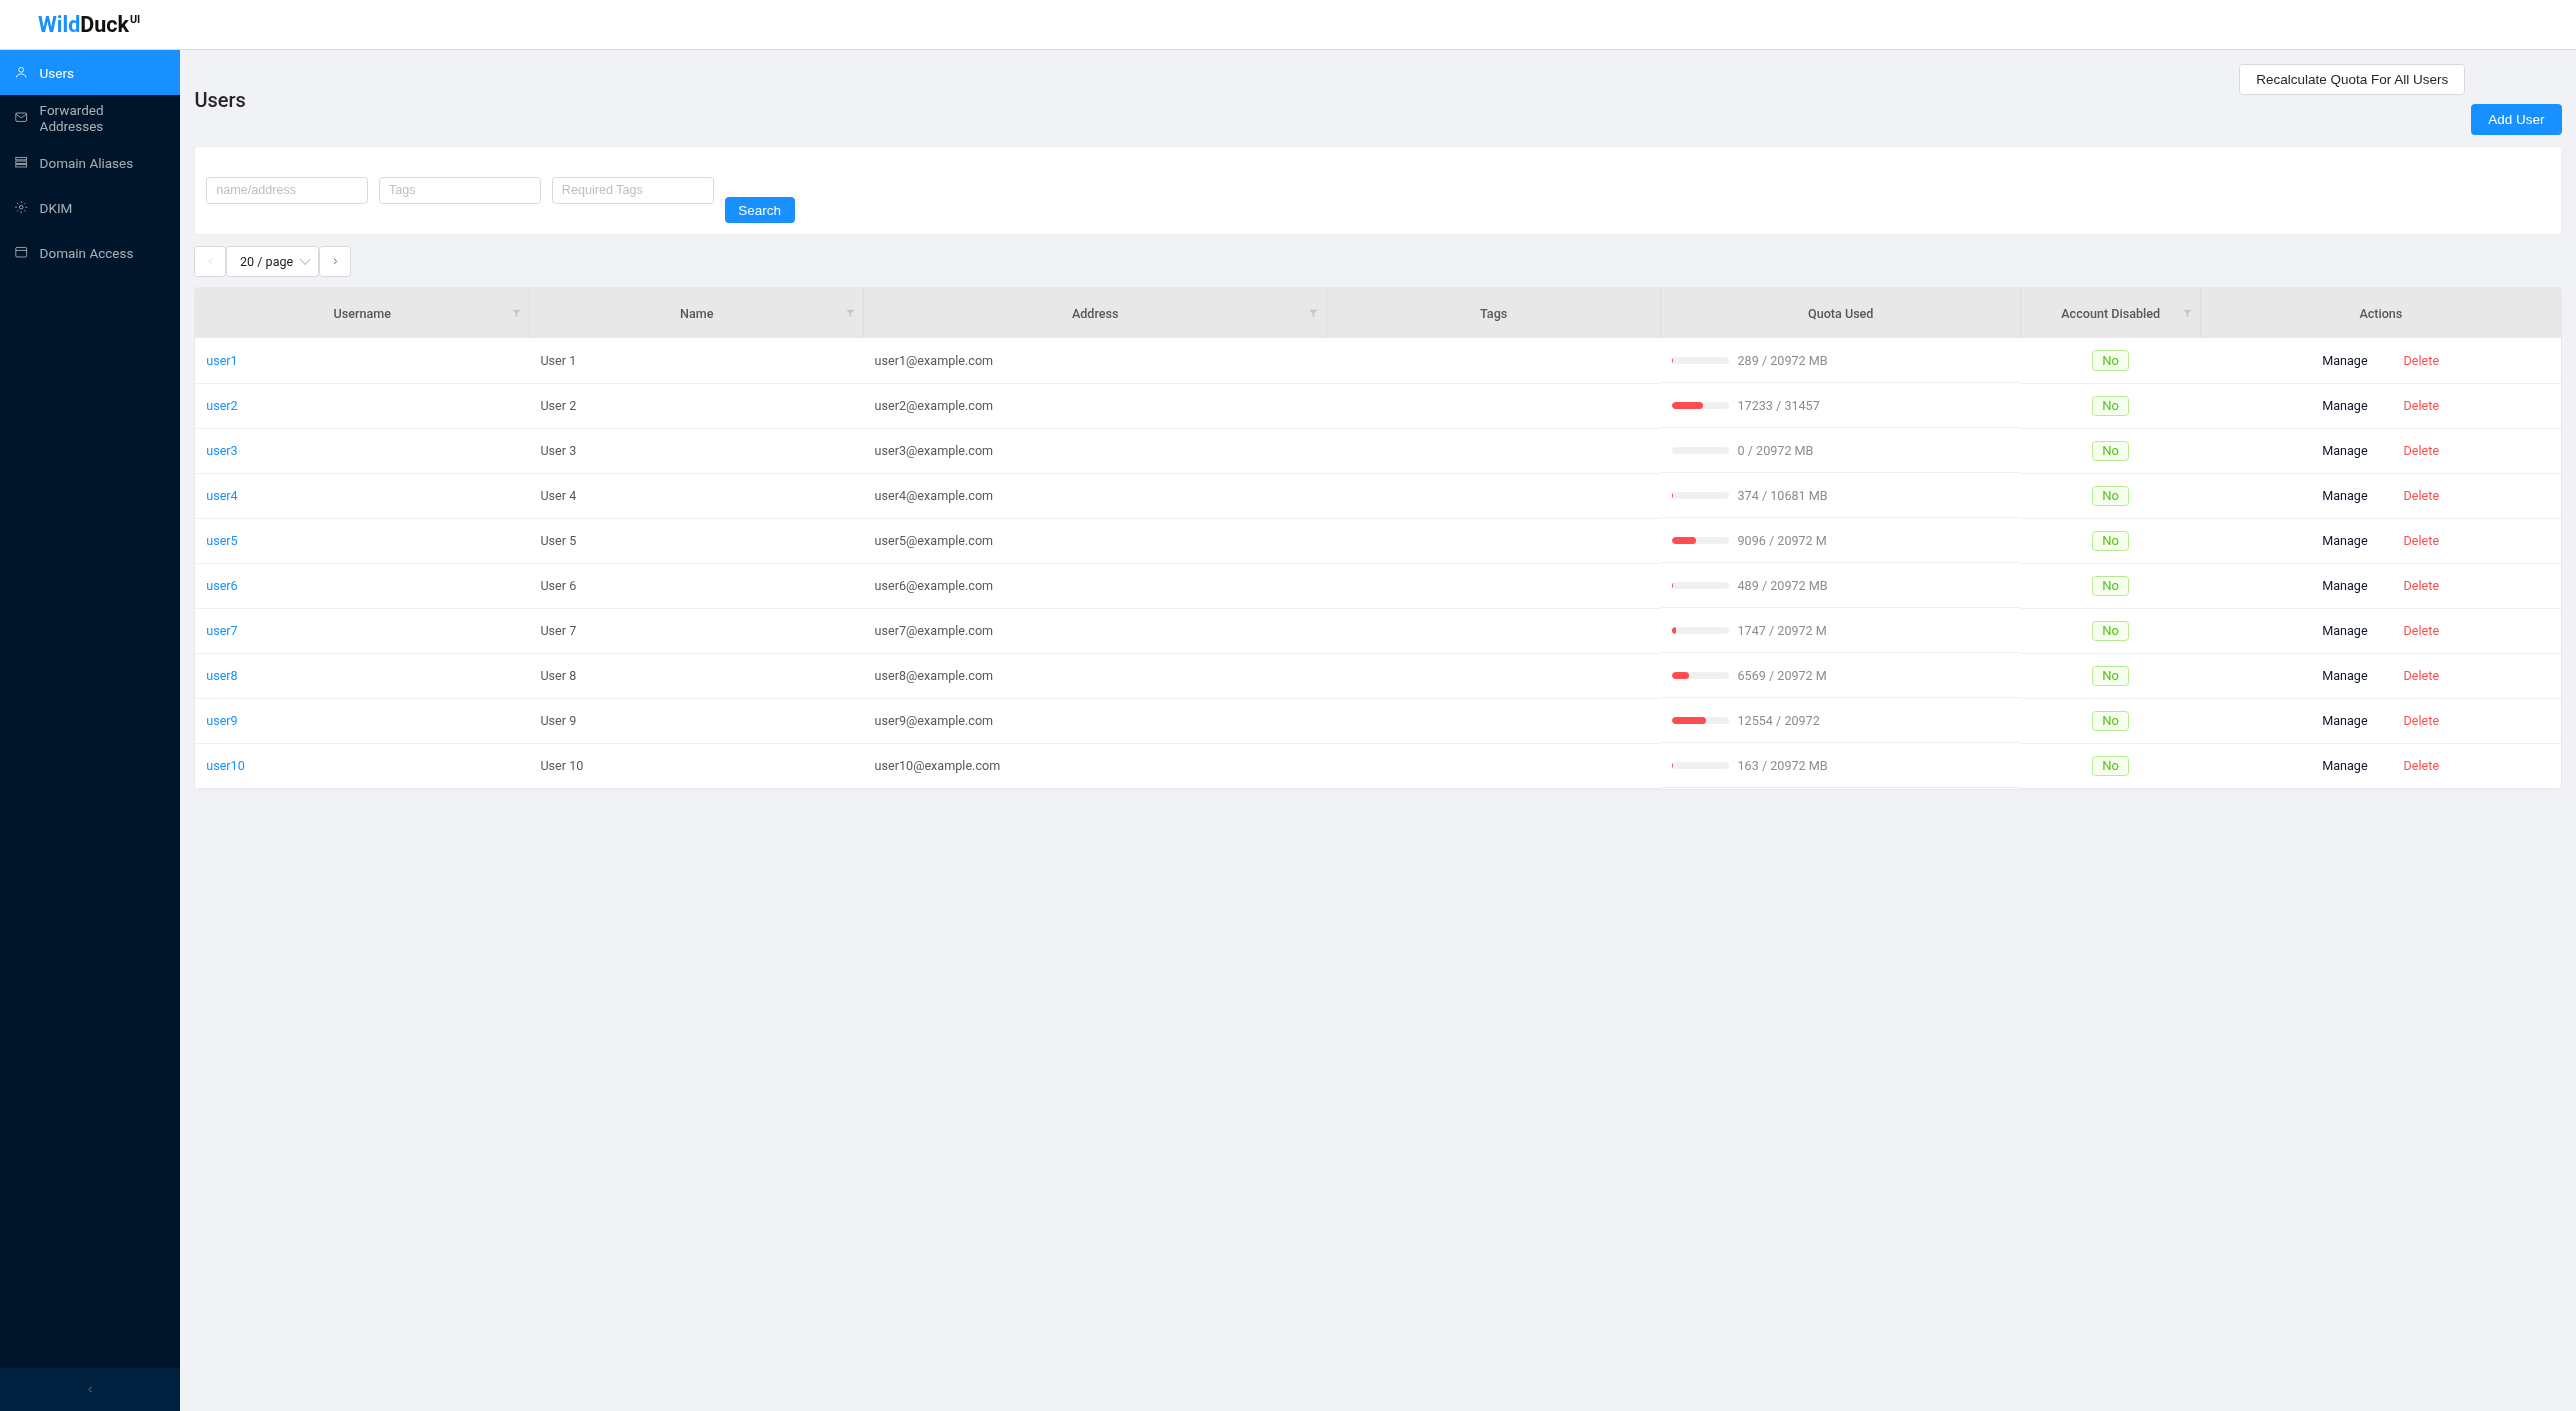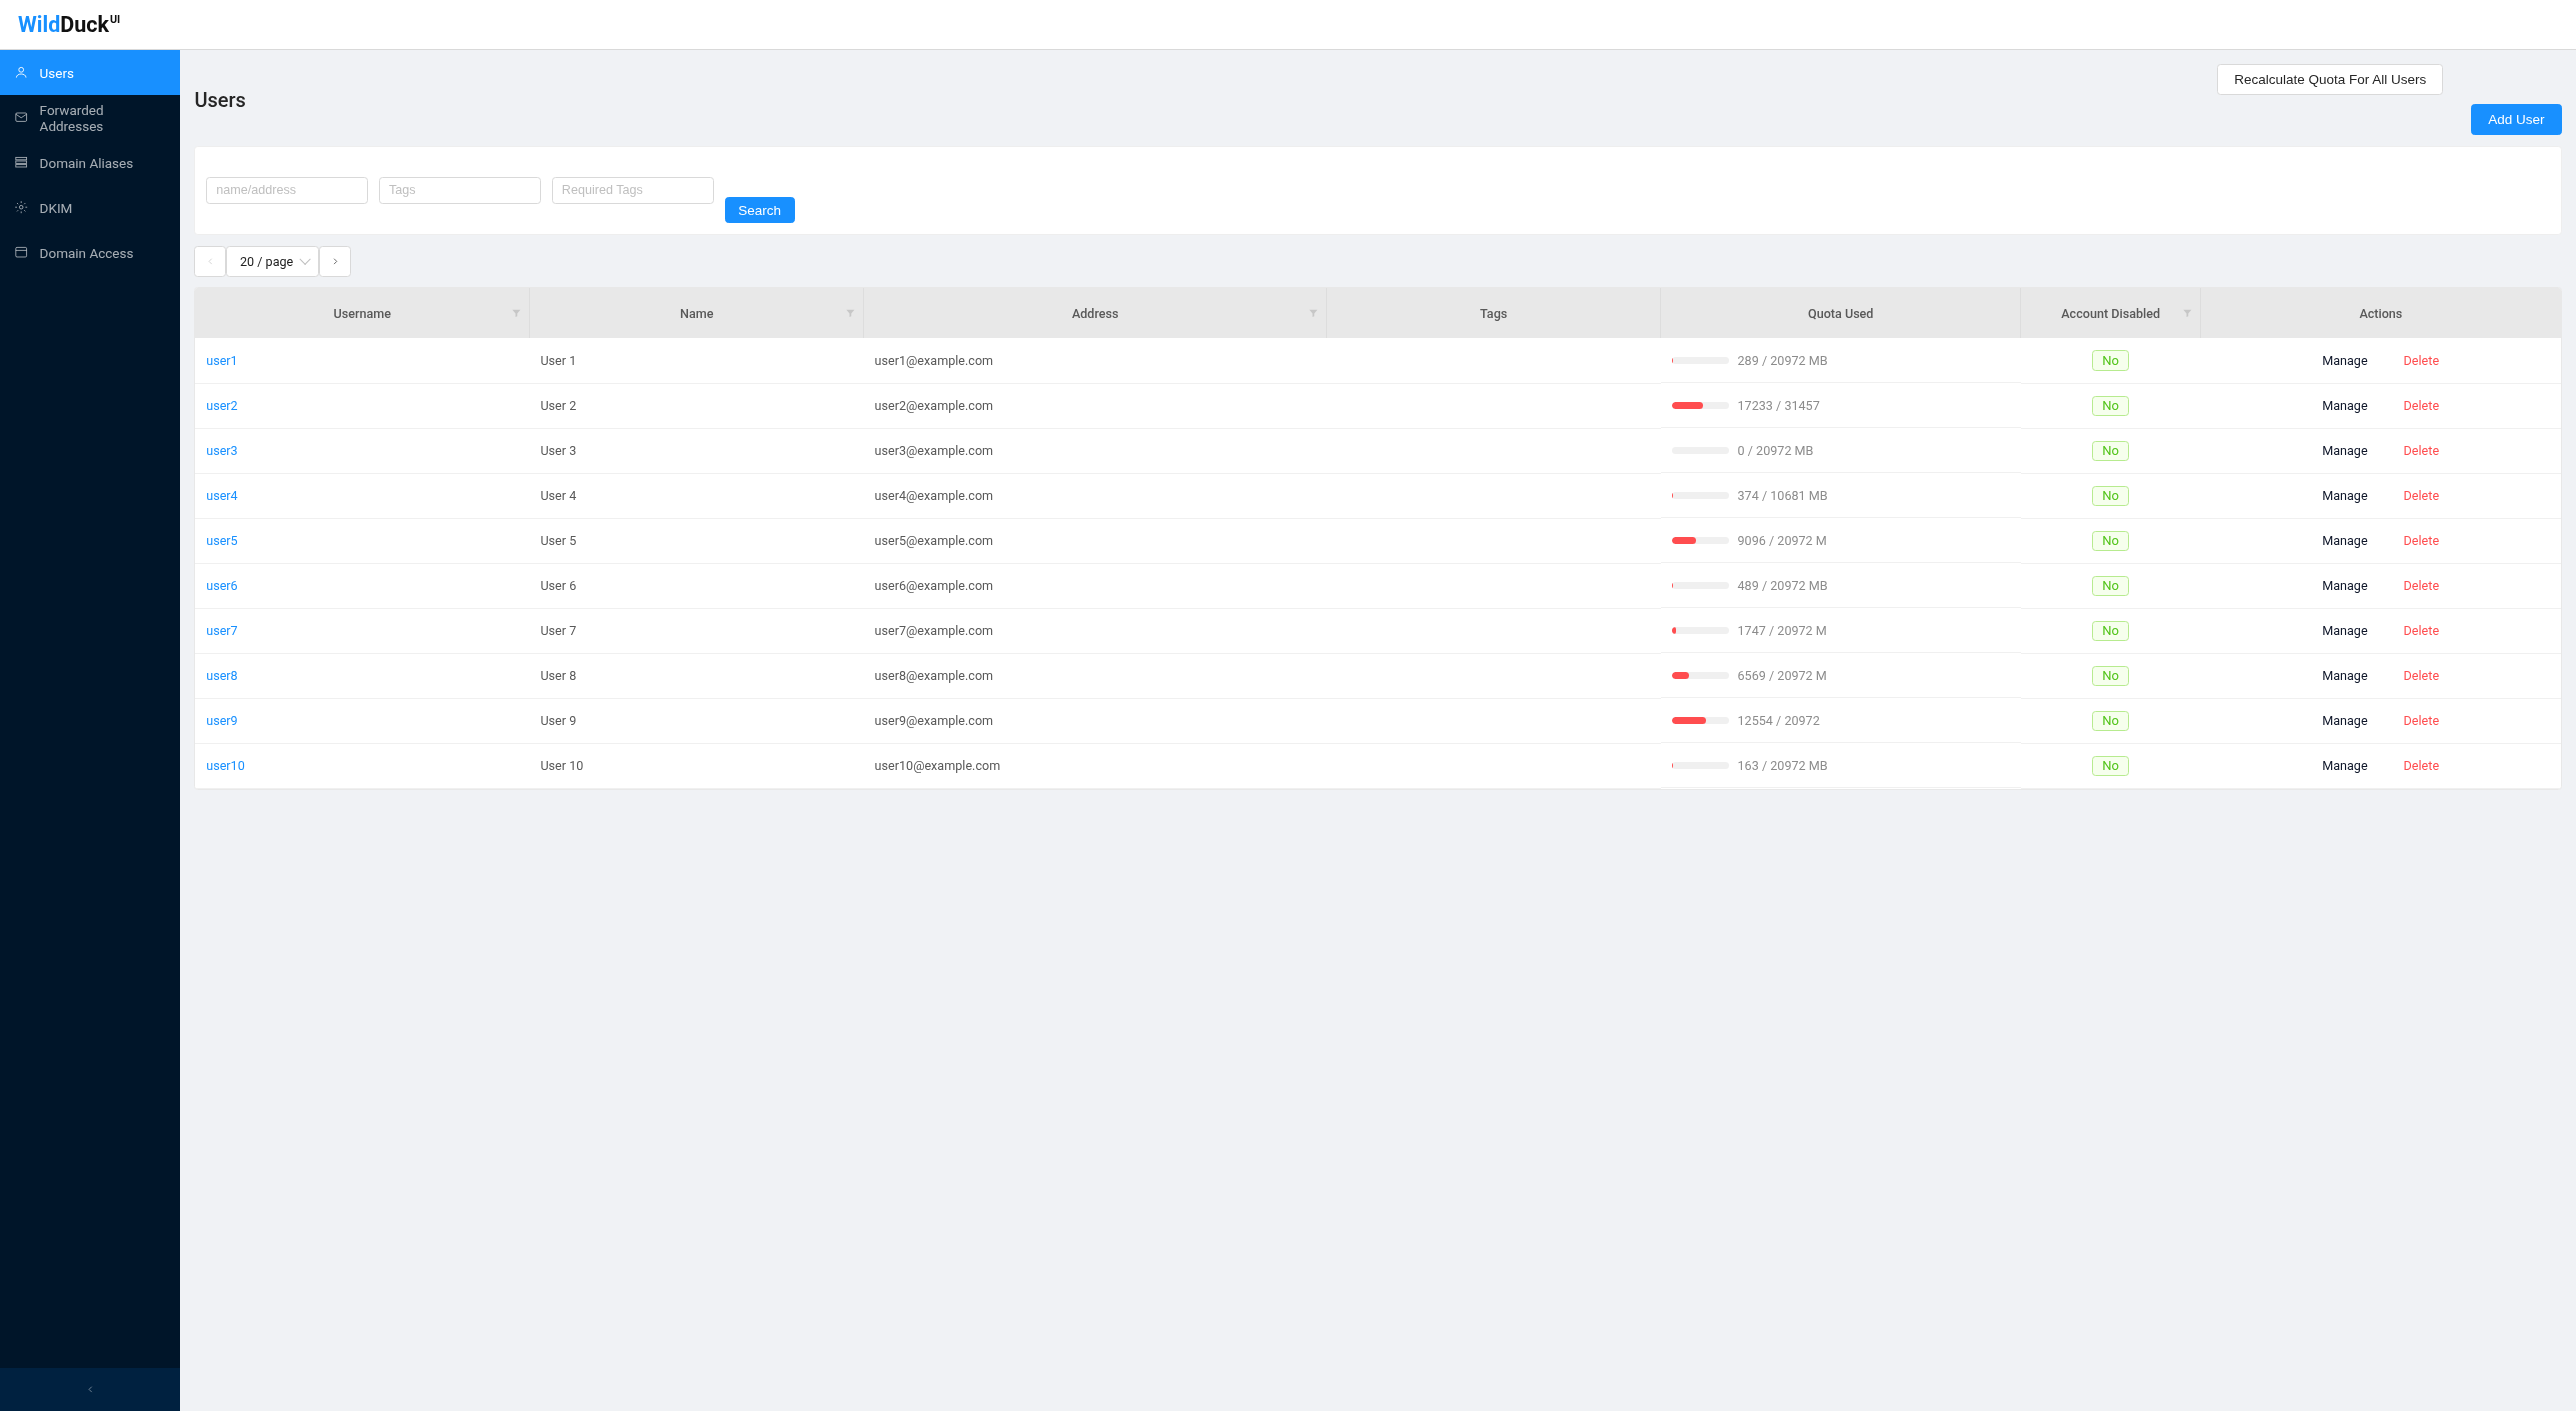--- a/index.html
+++ b/index.html
@@ -2,42 +2,42 @@
 <html style="font-size:14.4px"><head>
 <meta charset="utf-8">
 <style>
 * { box-sizing: border-box; margin: 0; padding: 0; }
 html, body { height: 100%; font-family: -apple-system, BlinkMacSystemFont, "Segoe UI", Roboto, "Helvetica Neue", Arial, sans-serif; color: #222; }
 body { display: flex; flex-direction: column; }
 
 
 .top-bar { height: 50px; border-bottom: 0.9px solid #d9d9d9; display: flex; align-items: center; padding-left: 18px; background: #fff; }
 .logo { font-size: 21.5px; font-weight: 700; display: flex; align-items: baseline; }
-.logo .wild { color: #1890ff; }
+.logo .wild { color: #1890ff; margin-left: 20px; }
 .logo .duck { color: #111; }
 .logo .ui { color: #111; font-size: 10.8px; font-weight: 700; margin-left: 1px; position: relative; top: -9px; }
 
 
 .shell { flex: 1; display: flex; min-height: 0; }
 
 
 .sidebar { width: 180px; background: #001529; color: rgba(255,255,255,0.65); display: flex; flex-direction: column; }
 .sidebar-items { flex: 1; }
 .sidebar-item { display: flex; align-items: center; gap: 10.8px; height: 45px; padding: 0 14.4px; font-size: 13.5px; cursor: pointer; }
 .sidebar-item.active { background: #1890ff; color: #fff; }
 .sidebar-item .icon { width: 14.4px; height: 14.4px; display: inline-flex; }
 .sidebar-collapse { height: 43px; display: flex; align-items: center; justify-content: center; background: #002140; cursor: pointer; }
 .sidebar-collapse .chev { width: 10.8px; height: 10.8px; }
 
 
 .main { flex: 1; background: #f0f2f5; padding: 14.4px; display: flex; flex-direction: column; gap: 10.8px; min-width: 0; }
 
 .page-head { display: flex; align-items: center; justify-content: space-between; }
 .page-title { font-size: 20px; font-weight: 500; color: #262626; }
-.page-actions { display: flex; gap: 28px; }
+.page-actions { display: flex; gap: 6px; }
 .btn { border: 0.9px solid #d9d9d9; background: #fff; border-radius: 3.6px; height: 30.5px; padding: 0 16px; font-size: 13.5px; cursor: pointer; color: #262626; }
 .btn-primary { background: #1890ff; border-color: #1890ff; color: #fff; margin-top: 40px; }
 
 
 .card { background: #fff; border-radius: 3.6px; padding: 10.8px; border: 0.9px solid #eee; }
 .search-row { display: flex; gap: 10.8px; align-items: center; }
 .input { border: 0.9px solid #d9d9d9; border-radius: 3.6px; height: 27px; padding: 0 9px; font-size: 12.6px; color: #333; width: 162px; }
 .input::placeholder { color: #bfbfbf; }
 
 

